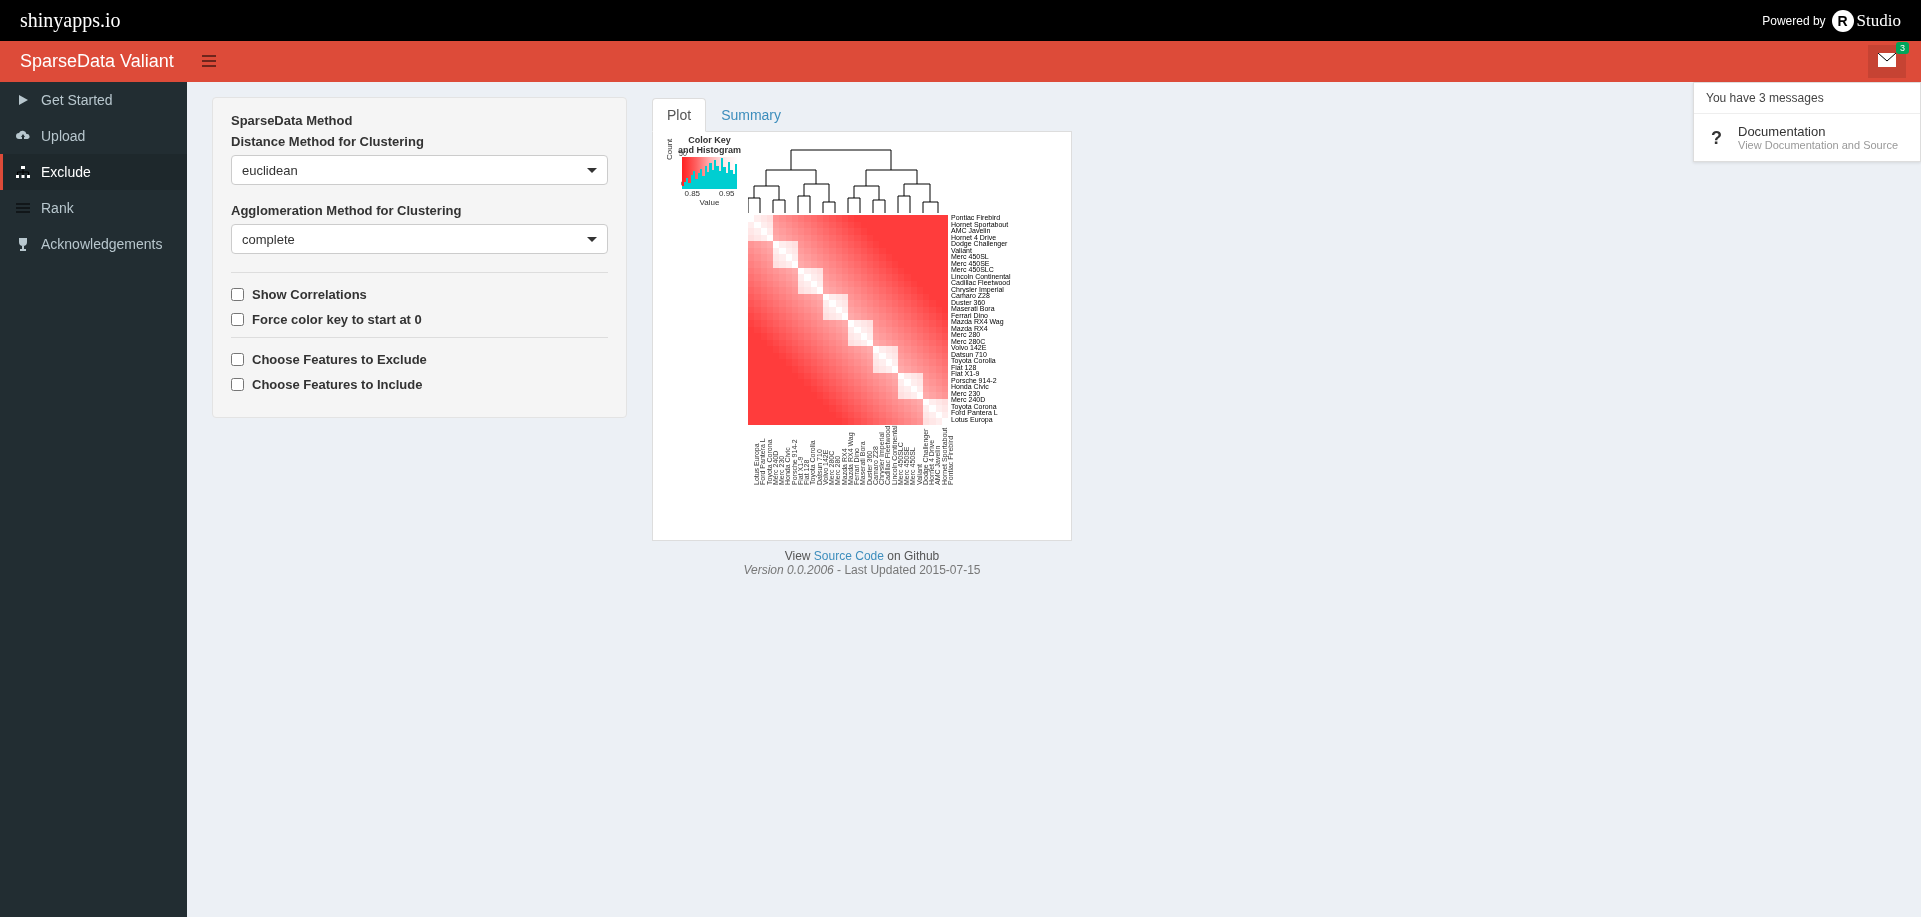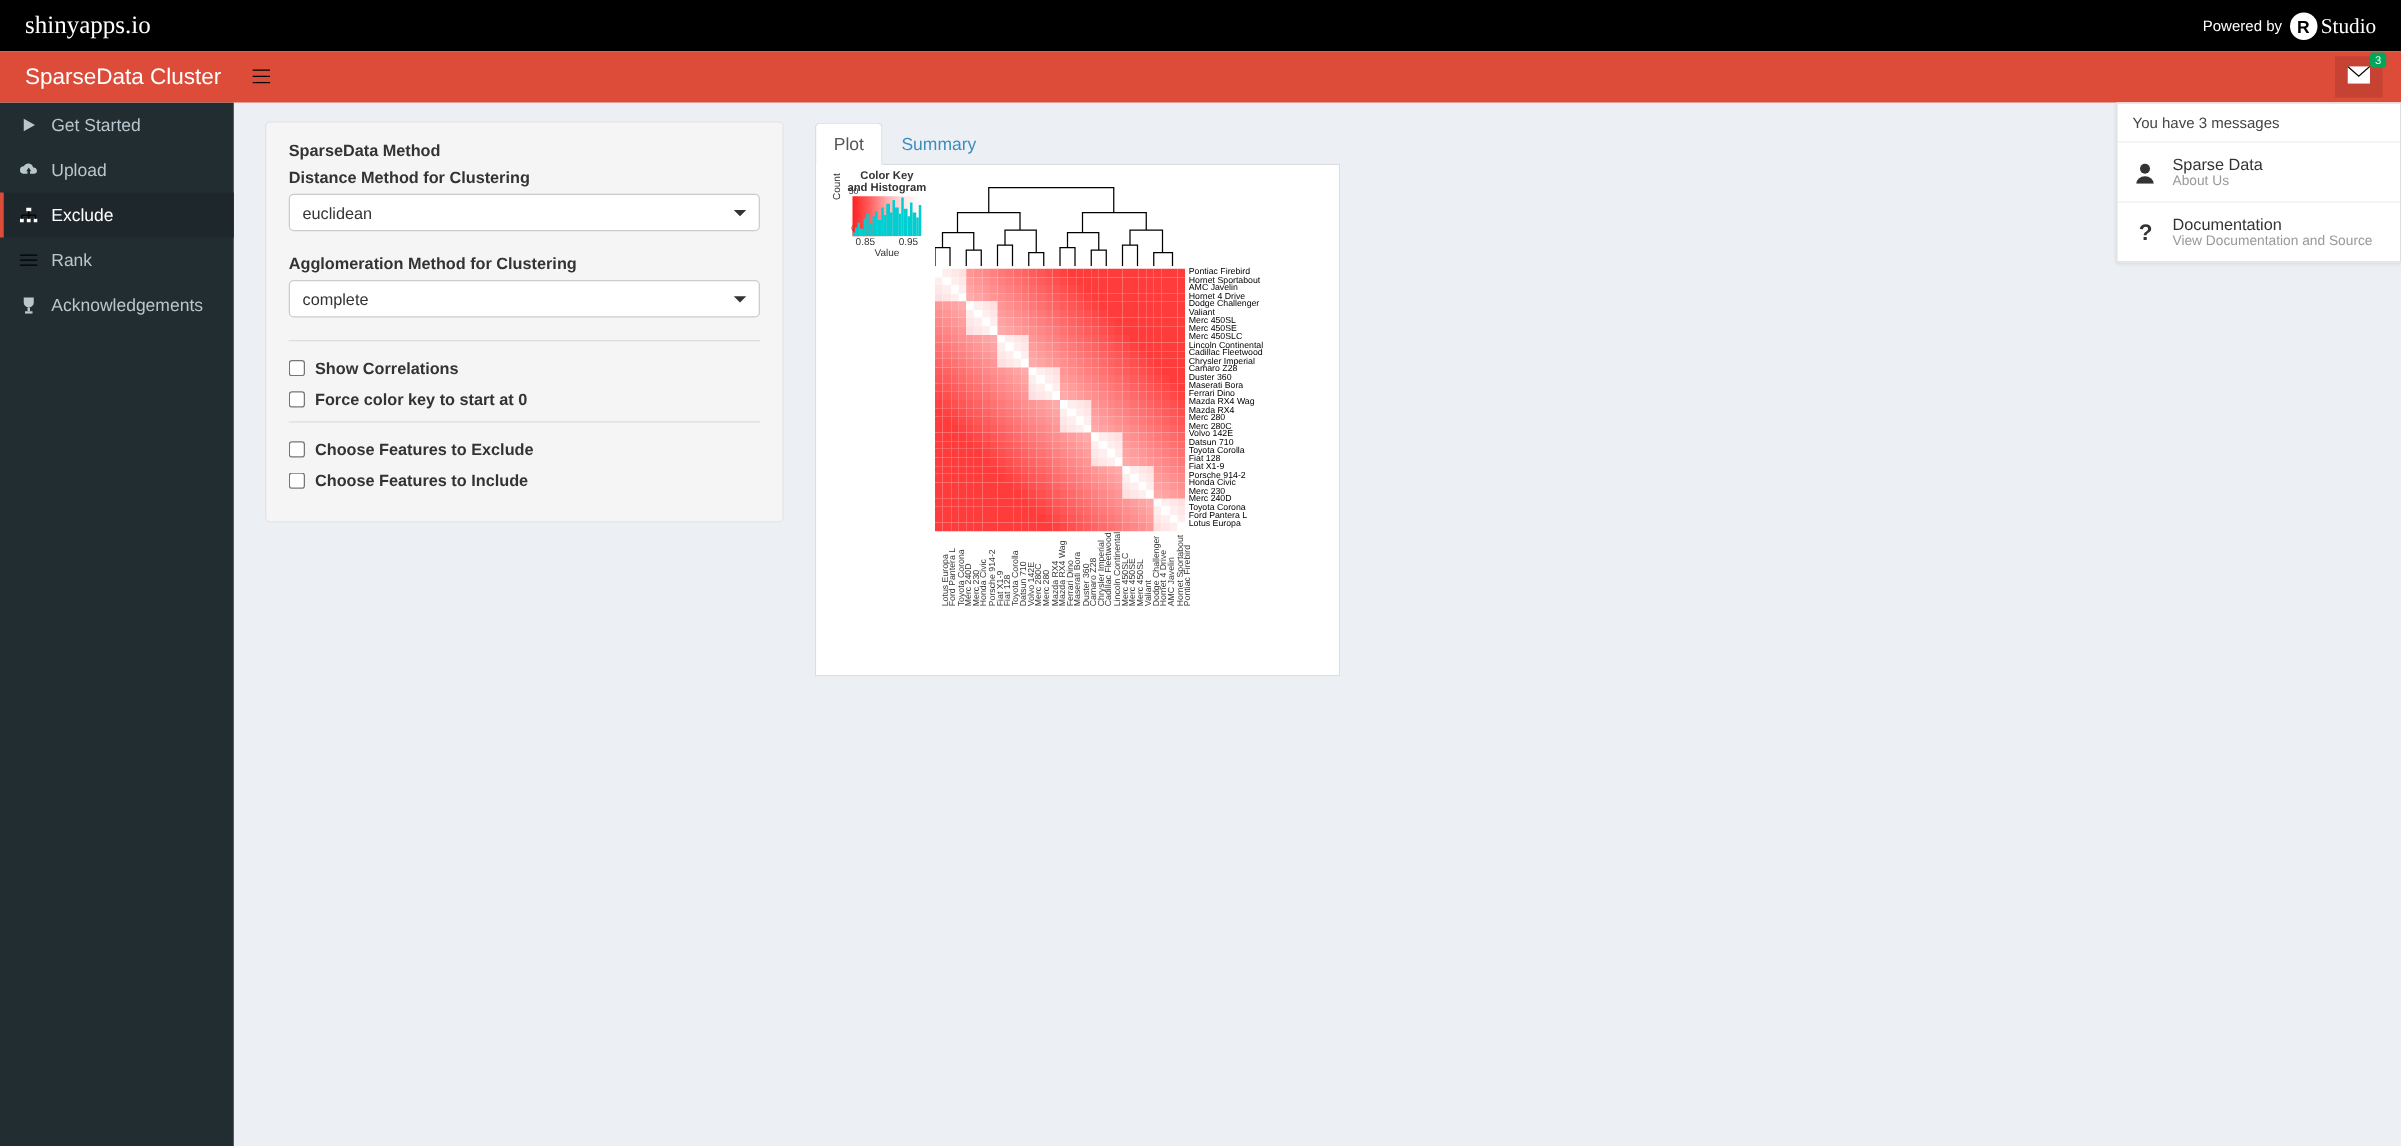--- a/index.html
+++ b/index.html
@@ -86,21 +86,21 @@
   <div class="powered">
     <span>Powered by</span>
     <span class="rstudio-badge">
       <span class="rstudio-ball">R</span>
       <span class="rstudio-text">Studio</span>
     </span>
   </div>
 </div>
 
 <div class="header">
-  <div class="logo">SparseData Cluster</div>
+  <div class="logo">SparseData Valiant</div>
   <div class="nav">
     <span class="hamburger">
       <svg width="14" height="12" viewBox="0 0 14 12">
           <line x1="0" y1="1" x2="14" y2="1" stroke="#fff" stroke-width="2"></line>
           <line x1="0" y1="6" x2="14" y2="6" stroke="#fff" stroke-width="2"></line>
           <line x1="0" y1="11" x2="14" y2="11" stroke="#fff" stroke-width="2"></line>
         </svg>
     </span>
     <span class="mail-wrap">
       <svg width="18" height="14" viewBox="0 0 18 14">
@@ -168,32 +168,20 @@
           </span>
         <span>Acknowledgements</span>
       </li>
     </ul>
   </div>
 
   <div class="content">
 
     <div class="dropdown-menu">
       <div class="dropdown-header">You have 3 messages</div>
-      <div class="dropdown-item">
-        <span class="dd-icon">
-            <svg width="18" height="18" viewBox="0 0 18 18">
-              <circle cx="9" cy="6" r="4" fill="#333"></circle>
-              <path d="M2 18 a7 6 0 0 1 14 0 Z" fill="#333"></path>
-            </svg>
-          </span>
-        <div class="dd-text">
-            <div class="t">Sparse Data</div>
-            <div class="d">About Us</div>
-          </div>
-      </div>
       <div class="dropdown-item">
         <span class="dd-icon">
             <svg width="16" height="20" viewBox="0 0 16 20">
               <text x="3" y="16" font-size="18" font-weight="bold" fill="#333">?</text>
             </svg>
           </span>
         <div class="dd-text">
             <div class="t">Documentation</div>
             <div class="d">View Documentation and Source</div>
           </div>
@@ -1394,16 +1382,20 @@
                 <span style="left: 167.5px; top: 55px;">Valiant</span>
                 <span style="left: 173.75px; top: 55px;">Dodge Challenger</span>
                 <span style="left: 180px; top: 55px;">Hornet 4 Drive</span>
                 <span style="left: 186.25px; top: 55px;">AMC Javelin</span>
                 <span style="left: 192.5px; top: 55px;">Hornet Sportabout</span>
                 <span style="left: 198.75px; top: 55px;">Pontiac Firebird</span>
               </div>
 
           </div>
         </div>
+        <div class="footer">
+          <span>View </span><a href="#">Source Code</a><span> on Github</span><br>
+          <span class="ver">Version 0.0.2006</span><span class="upd"> - Last Updated 2015-07-15</span>
+        </div>
       </div>
     </div>
   </div>
 </div>
 
 </body></html>

